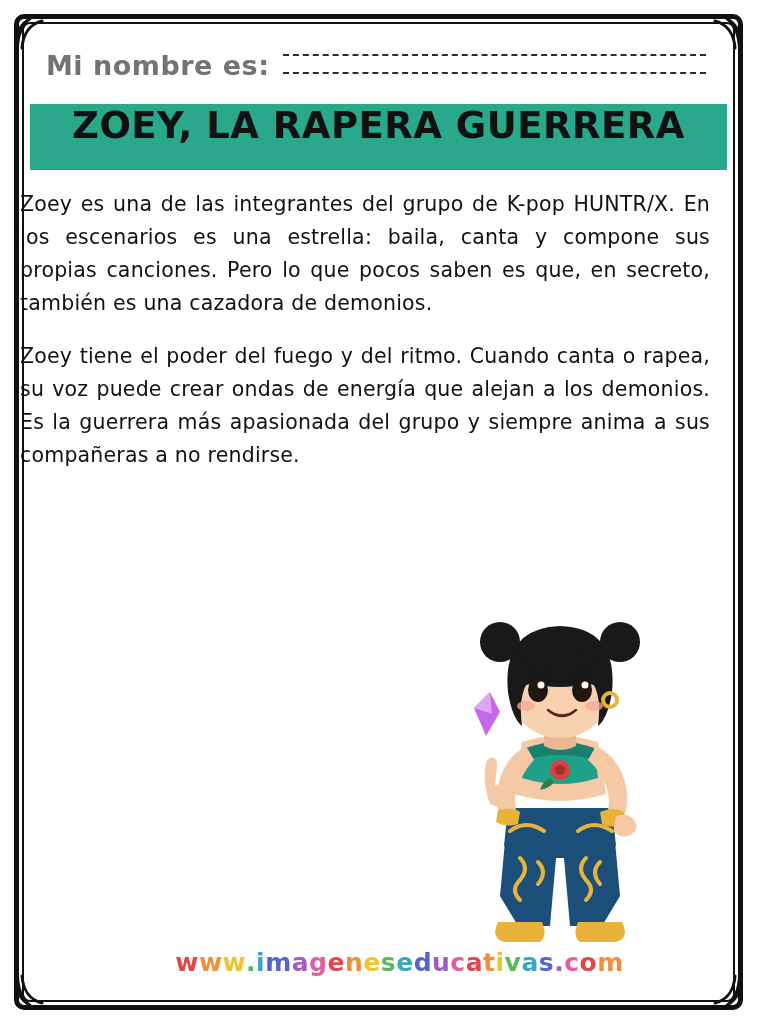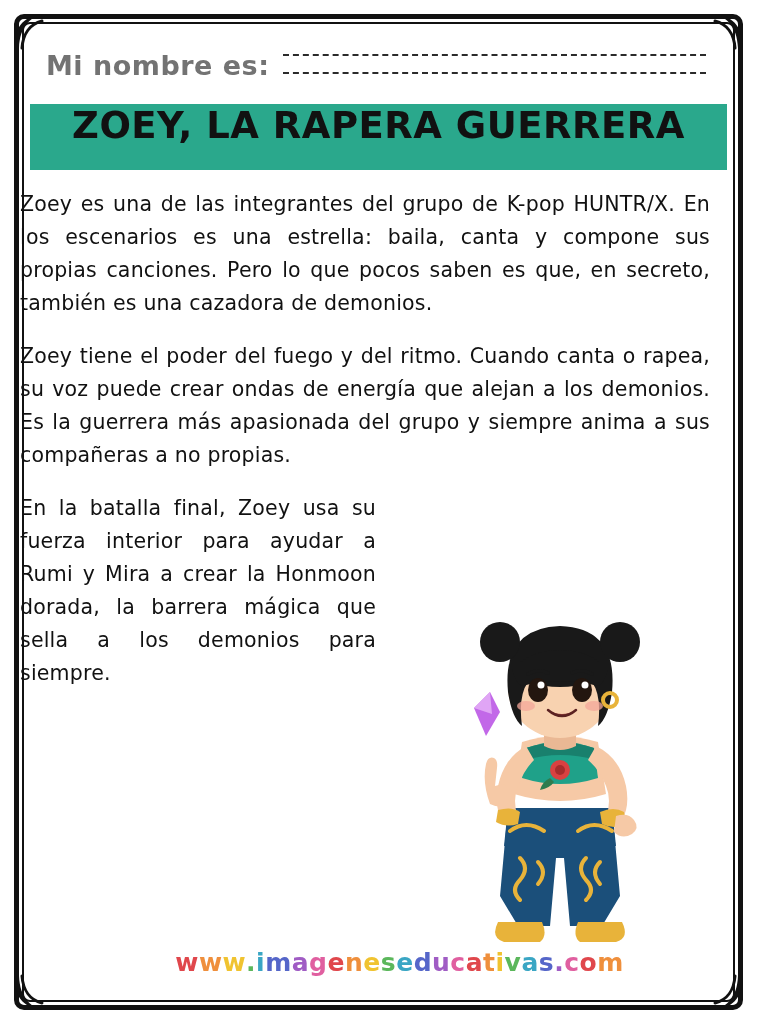--- a/index.html
+++ b/index.html
@@ -172,22 +172,21 @@
       <div class="dash"></div>
     </div>
   </div>
 
   <div class="title-banner">
     <div class="title-text">ZOEY, LA RAPERA GUERRERA</div>
   </div>
 
   <div class="body">
     <p class="para">Zoey es una de las integrantes del grupo de K-pop HUNTR/X. En los escenarios es una estrella: baila, canta y compone sus propias canciones. Pero lo que pocos saben es que, en secreto, también es una cazadora de demonios.</p>
-    <p class="para">Zoey tiene el poder del fuego y del ritmo. Cuando canta o rapea, su voz puede crear ondas de energía que alejan a los demonios. Es la guerrera más apasionada del grupo y siempre anima a sus compañeras a no propias.</p>
-    <p class="para last">En la batalla final, Zoey usa su fuerza interior para ayudar a Rumi y Mira a crear la Honmoon dorada, la barrera mágica que sella a los demonios para siempre.</p>
+    <p class="para">Zoey tiene el poder del fuego y del ritmo. Cuando canta o rapea, su voz puede crear ondas de energía que alejan a los demonios. Es la guerrera más apasionada del grupo y siempre anima a sus compañeras a no rendirse.</p>
   </div>
 
   <div class="character">
     <svg width="260" height="350" viewBox="0 0 260 350">
 
       <path d="M78 212 L182 212 L190 300 L172 330 L140 330 L134 262 L126 262 L120 330 L88 330 L70 300 Z" fill="#1b4f7a"></path>
       <path d="M78 212 L182 212 L186 250 L74 250 Z" fill="#1b4f7a"></path>
 
       <g stroke="#e8b33a" stroke-width="4" fill="none" stroke-linecap="round">
         <path d="M90 262 q10 10 0 22 q-10 10 0 20"></path>

